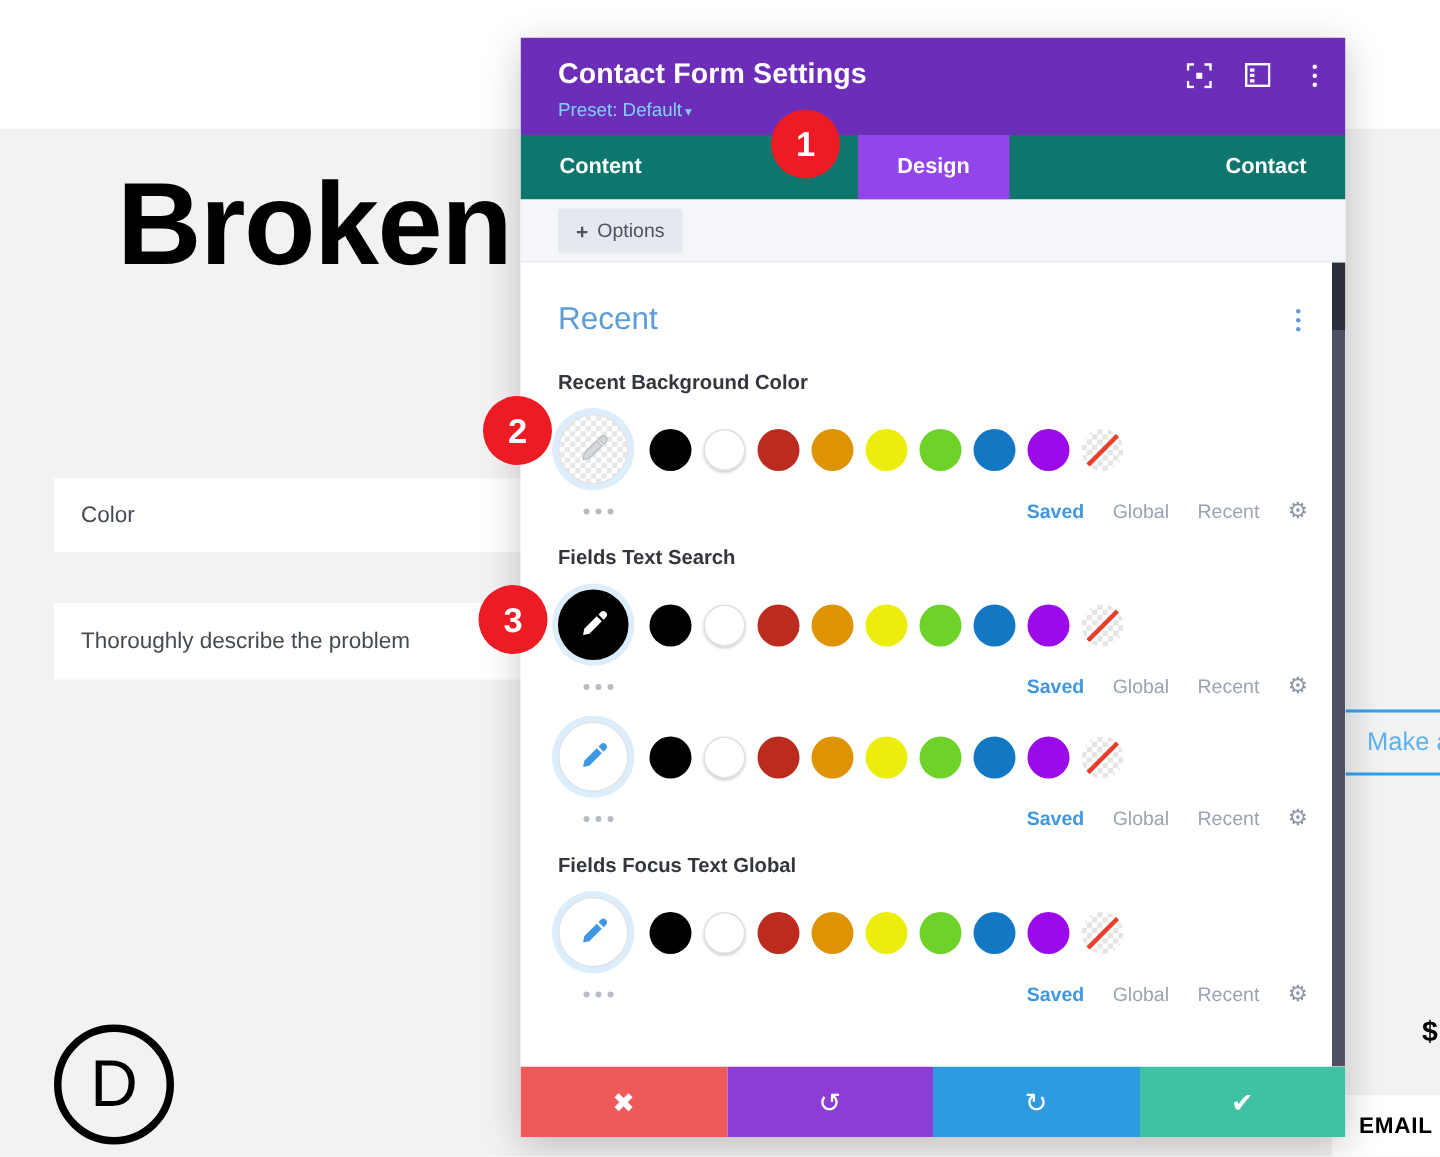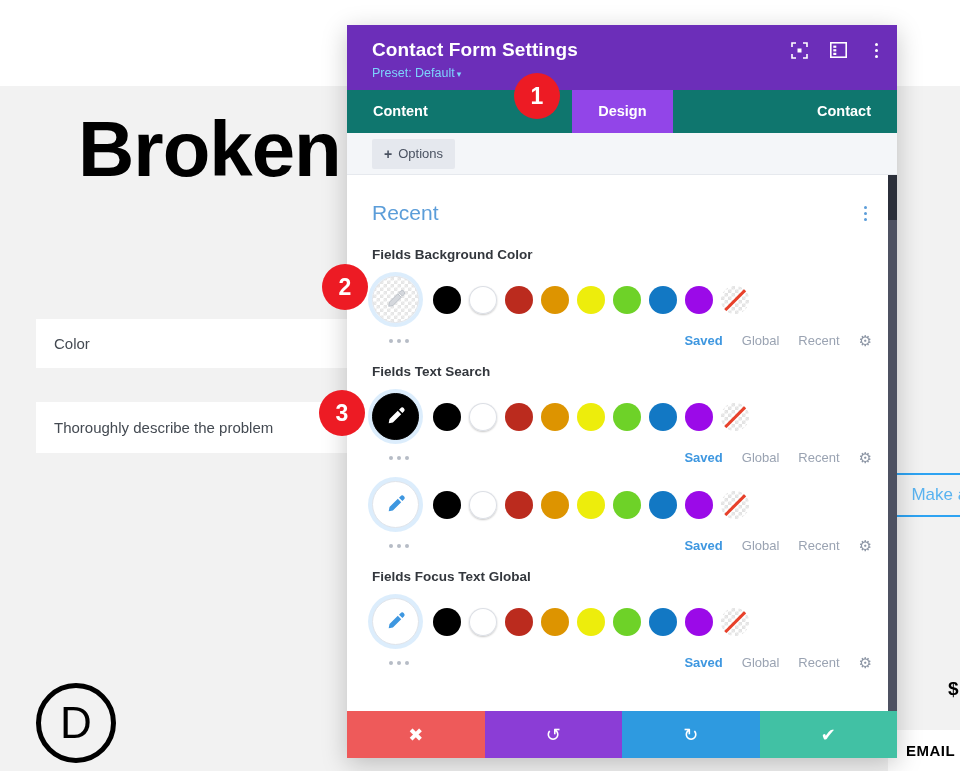--- a/index.html
+++ b/index.html
@@ -419,21 +419,21 @@
     <div class="section-head">
       <div class="section-title">Recent</div>
       <span class="dots-vert-blue">
           <i></i>
           <i></i>
           <i></i>
         </span>
     </div>
 
     <div class="opt-row">
-      <div class="opt-label">Fields Background Color</div>
+      <div class="opt-label">Recent Background Color</div>
       <div class="swatch-line">
         <div class="eyedrop checker">
           <svg width="21" height="21" viewBox="0 0 21 21">
             <path d="M15.5 2.2a2.4 2.4 0 0 1 3.4 3.4l-1.5 1.5-3.4-3.4zM12.8 4.8l3.4 3.4-8.3 8.3-4.2.8.8-4.2z" fill="#d5d8dd" stroke="#b9bec6" stroke-width="0.9"></path>
           </svg>
         </div>
         <div class="swatches">
           <span class="swatch" style="background:#000000"></span>
           <span class="swatch white"></span>
           <span class="swatch" style="background:#bb2b1e"></span>

